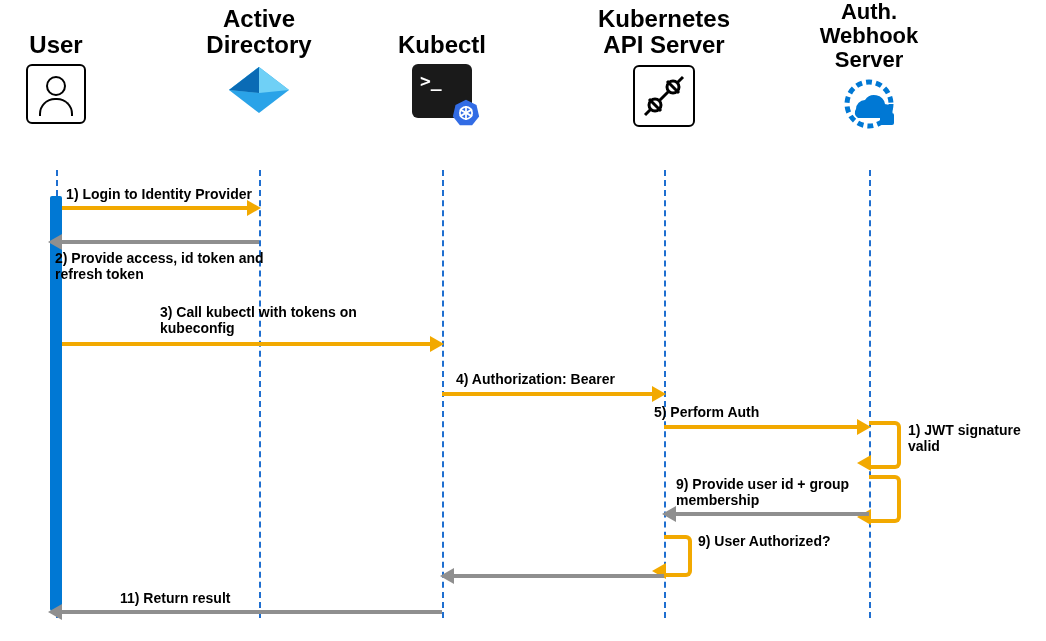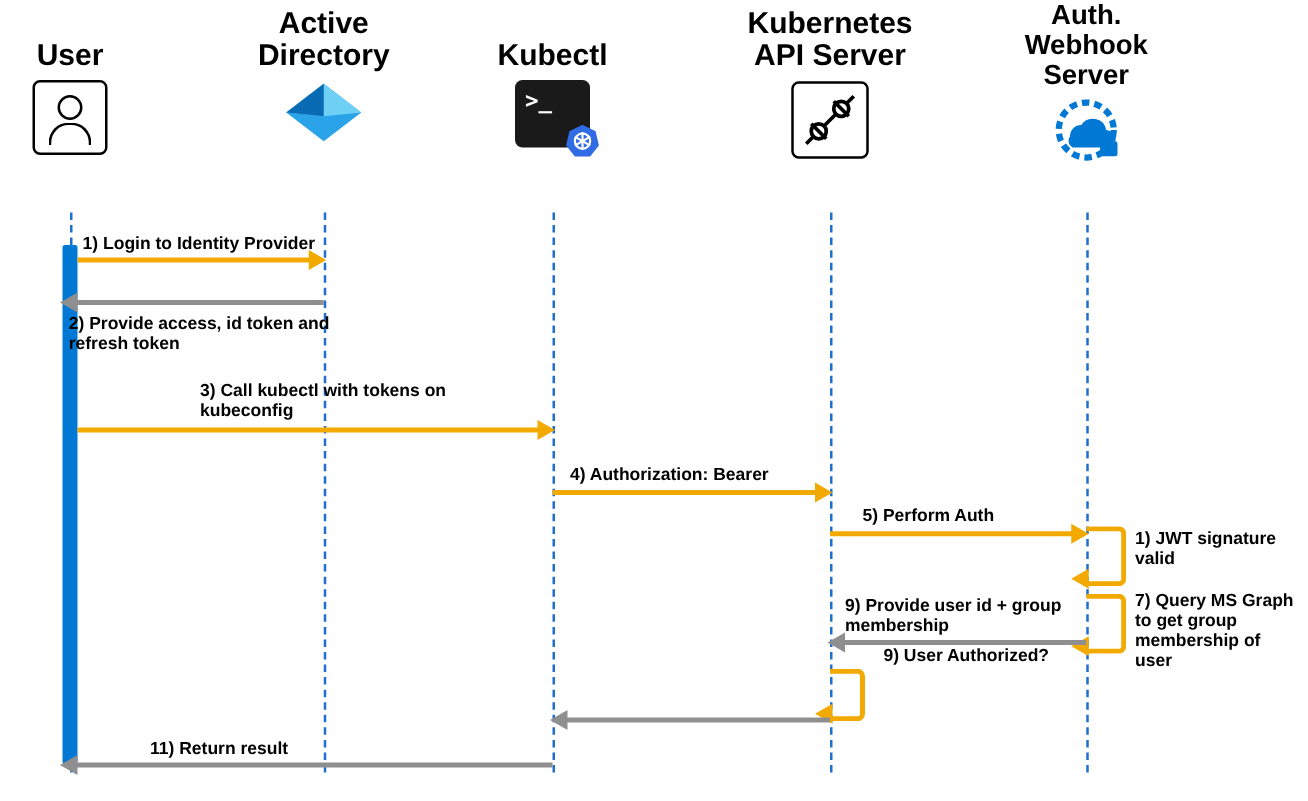--- a/index.html
+++ b/index.html
@@ -266,46 +266,43 @@
   <div class="arrow" style="left:442px;top:390px;width:222px">
     <div class="bar orange" style="left:0;right:10px"></div>
       <div class="head right orange"></div>
   </div>
   <div class="msg-label" style="left:456px;top:371px;width:200px">4) Authorization: Bearer</div>
 
   <div class="arrow" style="left:664px;top:423px;width:205px">
     <div class="bar orange" style="left:0;right:10px"></div>
       <div class="head right orange"></div>
   </div>
-  <div class="msg-label" style="left:690px;top:404px;width:160px">5) Perform Auth</div>
+  <div class="msg-label" style="left:654px;top:404px;width:160px">5) Perform Auth</div>
 
   <div class="selfloop" style="left:869px;top:421px;width:28px;height:40px">
     <div class="loophead"></div>
   </div>
   <div class="side-label" style="left:908px;top:422px;width:120px">1) JWT
 signature valid</div>
 
   <div class="selfloop" style="left:869px;top:475px;width:28px;height:40px">
     <div class="loophead"></div>
   </div>
-  <div class="side-label" style="left:908px;top:472px;width:130px">7) Query MS Graph
-to get group
-membership of user</div>
 
   <div class="arrow" style="left:664px;top:510px;width:205px">
     <div class="bar gray" style="left:10px;right:0"></div>
       <div class="head left gray"></div>
   </div>
   <div class="msg-label" style="left:676px;top:476px;width:190px">9) Provide user id + group
 membership</div>
 
   <div class="selfloop" style="left:664px;top:535px;width:24px;height:34px">
     <div class="loophead"></div>
   </div>
-  <div class="msg-label" style="left:698px;top:516px;width:150px;text-align:center">9) User Authorized?</div>
+  <div class="msg-label" style="left:698px;top:533px;width:150px;text-align:left">9) User Authorized?</div>
 
   <div class="arrow" style="left:442px;top:572px;width:222px">
     <div class="bar gray" style="left:10px;right:0"></div>
       <div class="head left gray"></div>
   </div>
 
   <div class="arrow" style="left:50px;top:608px;width:392px">
     <div class="bar gray" style="left:10px;right:0"></div>
       <div class="head left gray"></div>
   </div>

